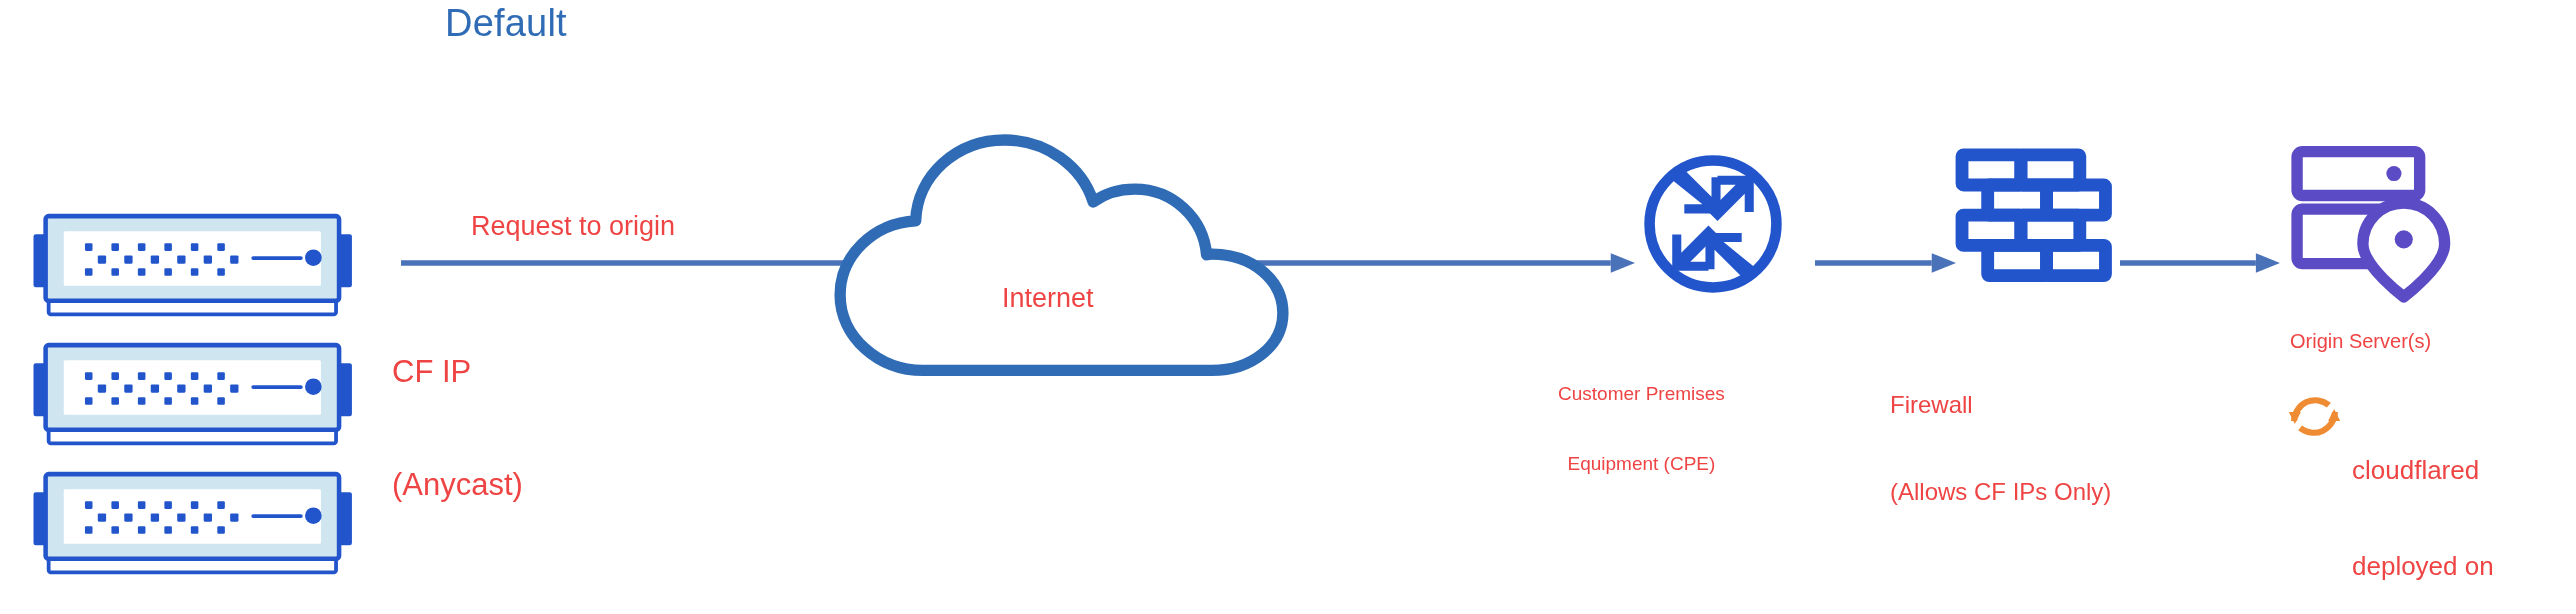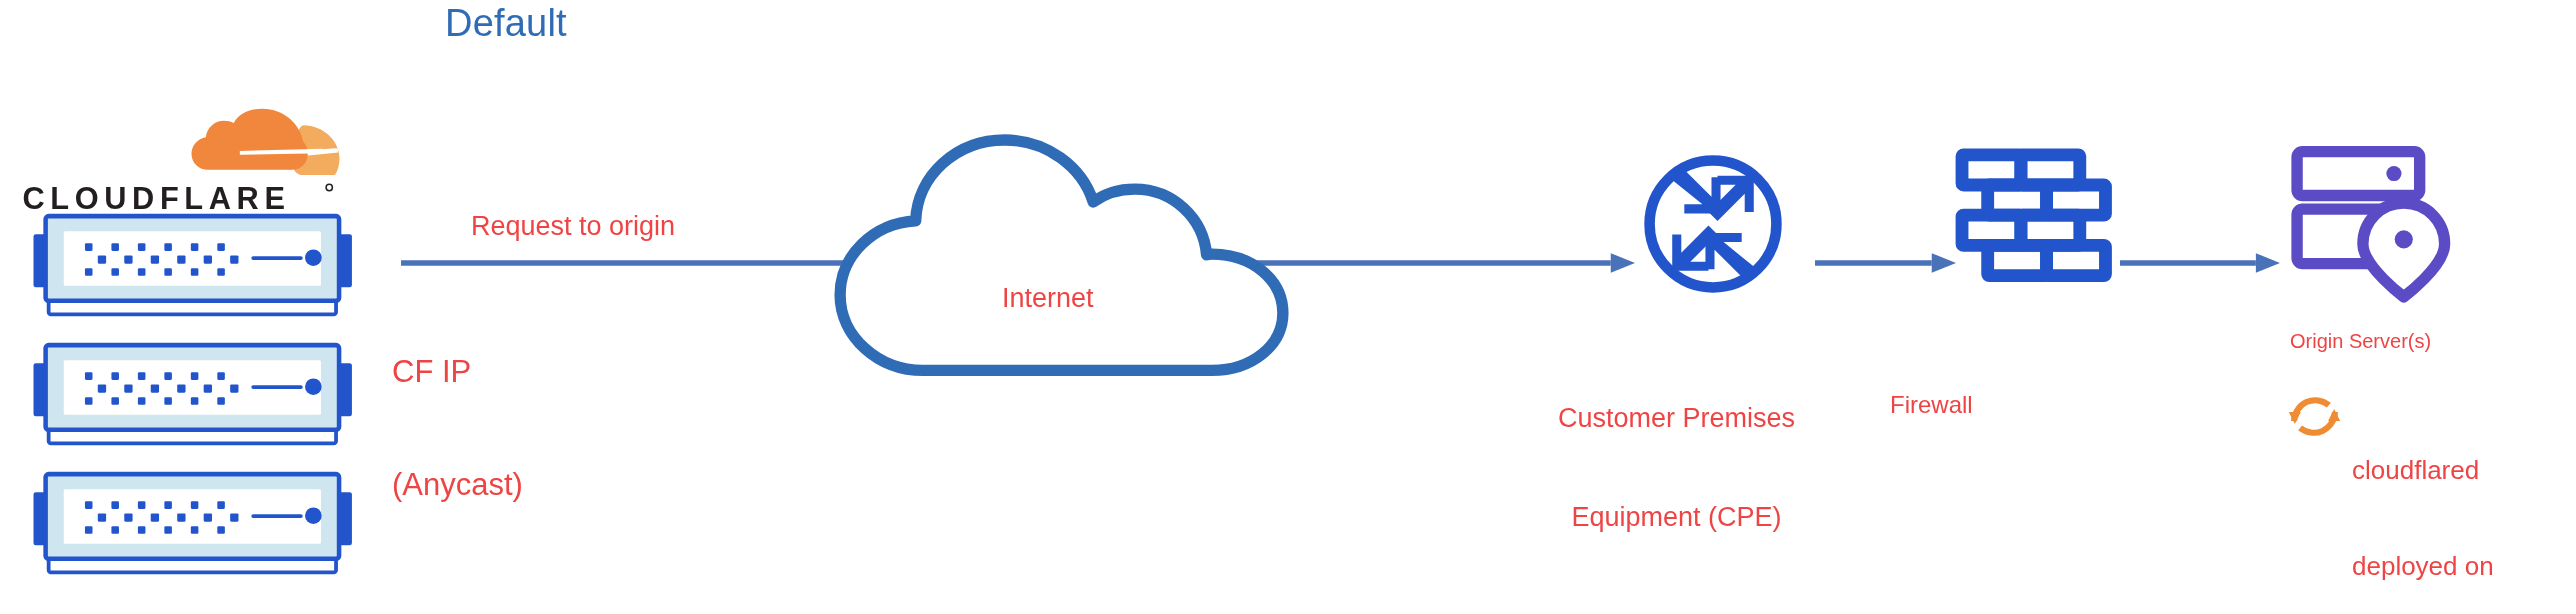--- a/index.html
+++ b/index.html
@@ -87,21 +87,21 @@
   }
   #label-internet {
     left: 974px;
     top: 282px;
     font-size: 27px;
     margin-left: 28px;
   }
   #label-cpe {
     left: 1558px;
     top: 336px;
-    font-size: 27px;
+    font-size: 19px;
     text-align: center;
   }
   #label-firewall {
     left: 1890px;
     top: 331px;
     font-size: 24px;
     text-align: left;
     width: 295px;
   }
   #label-origin-server {
@@ -168,44 +168,20 @@
 
   svg { display: block; overflow: visible; }
 </style>
 </head>
 <body>
 
 <div class="canvas">
 
   <div id="diagram-title">Default</div>
 
-  <div id="cloudflare-logo">
-
-    <div id="cloudflare-cloud-icon">
-      <svg width="151" height="72" viewBox="0 0 200 95">
-
-        <path d="M150 24 C176 24 198 44 198 68 C198 76 196 84 192 90 L150 90 C142 90 137 85 137 78 C137 72 141 67 147 65
-                 L196 60 L196 54 L147 58 C139 52 138 40 144 31 C145 28 147 25 150 24 Z" fill="#f3ac5e"></path>
-
-        <path d="M96 2 C124 2 146 22 150 46 C154 50 156 56 156 62 C156 74 147 83 135 83 L24 83
-                 C12 83 2 74 2 62 C2 51 10 42 21 40 C22 28 32 18 45 18 C50 18 54 19 58 21
-                 C64 9 79 2 96 2 Z" fill="#f0873c"></path>
-
-        <path d="M66 58 L176 55 L176 61 L66 63 Z" fill="#ffffff"></path>
-        <path d="M58 68 L150 68 L150 72 L58 72 Z" fill="#ffffff" opacity="0"></path>
-      </svg>
-    </div>
-
-    <div id="cloudflare-wordmark">
-      <svg width="318" height="36" viewBox="0 0 420 48">
-        <text x="0" y="38" font-family="'Liberation Sans', sans-serif" font-size="41" font-weight="bold" letter-spacing="7.5" fill="#231f20">CLOUDFLARE</text>
-        <circle cx="409" cy="10" r="4.2" fill="none" stroke="#231f20" stroke-width="2"></circle>
-      </svg>
-    </div>
-  </div>
 
   <div class="cf-server" id="cf-server-1">
     <svg width="329" height="106" viewBox="0 0 435 140">
       <g>
 
         <rect x="22" y="112" width="380" height="26" rx="3" fill="#ffffff" stroke="#2255cc" stroke-width="5"></rect>
 
         <rect x="2" y="32" width="28" height="70" rx="3" fill="#2255cc"></rect>
 
         <rect x="395" y="32" width="28" height="70" rx="3" fill="#2255cc"></rect>
@@ -394,20 +370,21 @@
         <rect x="9" y="89" width="78" height="40" rx="2"></rect>
         <rect x="87" y="89" width="78" height="40" rx="2"></rect>
 
         <rect x="43" y="129" width="78" height="40" rx="2"></rect>
         <rect x="121" y="129" width="78" height="40" rx="2"></rect>
       </g>
     </svg>
   </div>
   <div class="flow-label" id="label-firewall">
     <div>Firewall</div>
+    <div>(Allows CF IPs Only)</div>
   </div>
 
   <div class="flow-arrow" id="arrow-fw-orig">
     <svg width="160" height="26" viewBox="0 0 212 34">
       <line x1="0" y1="17" x2="180" y2="17" stroke="#4a72b8" stroke-width="7"></line>
       <polygon points="180,4 212,17 180,30" fill="#4a72b8"></polygon>
     </svg>
   </div>
 
   <div id="origin-server-icon">

